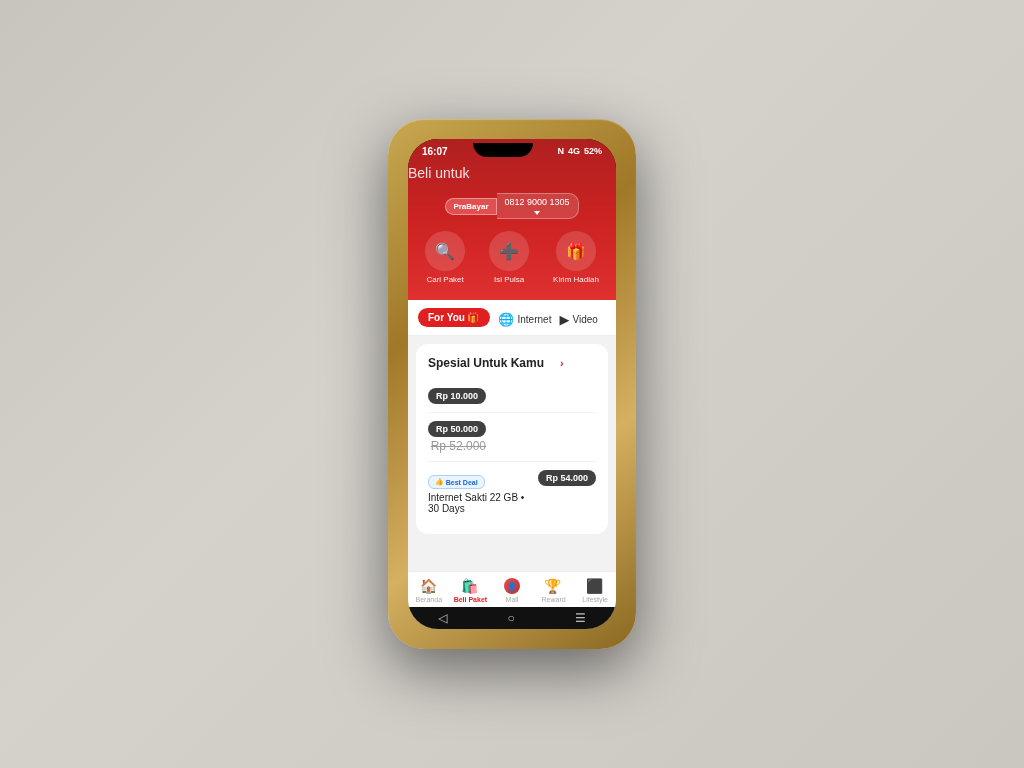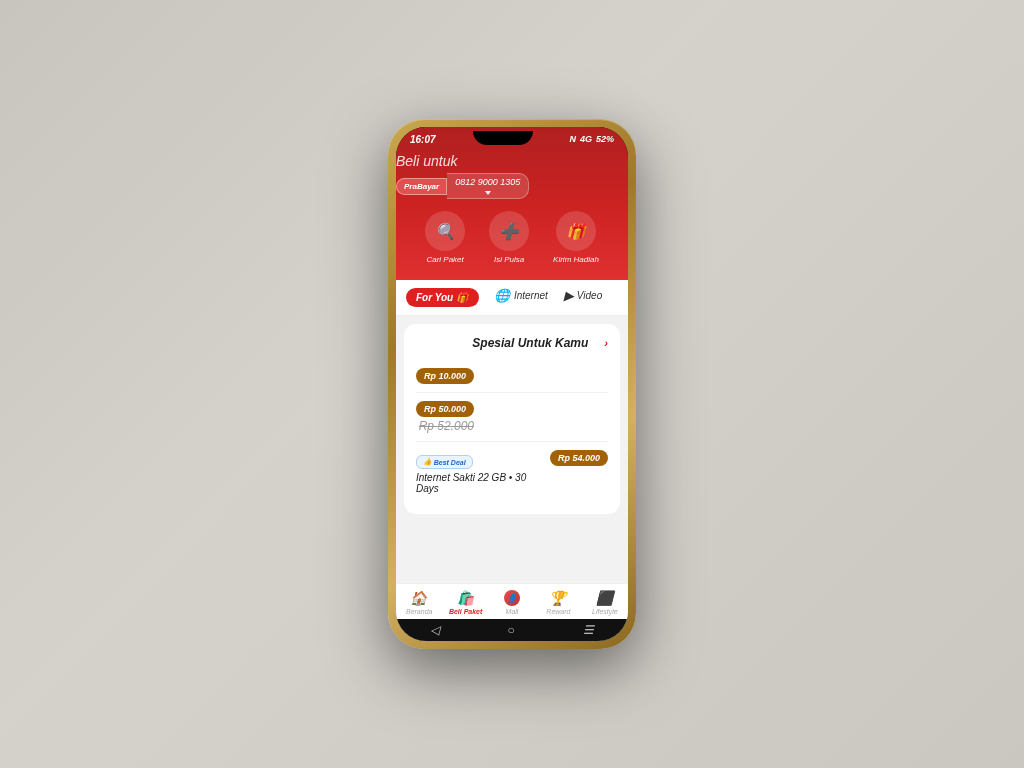--- a/index.html
+++ b/index.html
@@ -25,23 +25,22 @@
       justify-content: center;
     }
 
     
     .phone-outer {
       position: relative;
       width: 248px;
       height: 530px;
       background: linear-gradient(145deg, #c8a850, #a07828, #d4b060, #8a6820);
       border-radius: 36px;
-      padding: 8px;
+      padding: 20px;
       box-shadow: 0 20px 60px rgba(0,0,0,0.5), inset 0 1px 1px rgba(255,255,255,0.3);
-      font-style: italic;
     }
 
     .phone-inner {
       width: 100%;
       height: 100%;
       background: #000;
       border-radius: 30px;
       overflow: hidden;
       position: relative;
     }
@@ -96,21 +95,22 @@
     .beli-untuk {
       color: rgba(255,255,255,0.85);
       font-size: 14px;
       margin-top: 6px;
     }
 
     
     .phone-selector {
       display: flex;
       align-items: center;
-      margin-top: 4px;
+      justify-content: center;
+      margin-top: 12px;
     }
 
     .phone-badge {
       background: #e05050;
       border: 1px solid rgba(255,255,255,0.4);
       border-radius: 10px 0 0 10px;
       padding: 3px 7px;
       font-size: 8px;
       color: white;
       font-weight: bold;
@@ -177,23 +177,23 @@
       background: #f2f2f2;
       flex: 1;
       overflow: hidden;
       display: flex;
       flex-direction: column;
     }
 
     
     .category-tabs {
       display: flex;
-      align-items: flex-start;
+      align-items: flex-end;
       padding: 8px 10px;
-      gap: 16px;
+      gap: 8px;
       background: white;
       border-bottom: 1px solid #eee;
       flex-shrink: 0;
     }
 
     .tab-for-you {
       background: #e02020;
       color: white;
       border-radius: 14px;
       padding: 4px 10px;
@@ -234,21 +234,20 @@
     }
 
     .special-title {
       font-size: 12px;
       font-weight: bold;
       color: #222;
       margin-bottom: 10px;
       display: flex;
       align-items: center;
       gap: 16px;
-      justify-content: flex-end;
     }
 
     .special-title .arrow {
       font-size: 11px;
       color: #e02020;
     }
 
     
     .package-item {
       display: flex;
@@ -292,21 +291,21 @@
     }
 
     .package-right {
       display: flex;
       flex-direction: column;
       align-items: flex-end;
       gap: 2px;
     }
 
     .price-badge {
-      background: #a16207;
+      background: #404040;
       color: white;
       border-radius: 8px;
       padding: 3px 8px;
       font-size: 9px;
       font-weight: bold;
     }
 
     .price-original {
       font-size: 12px;
       color: #999;

